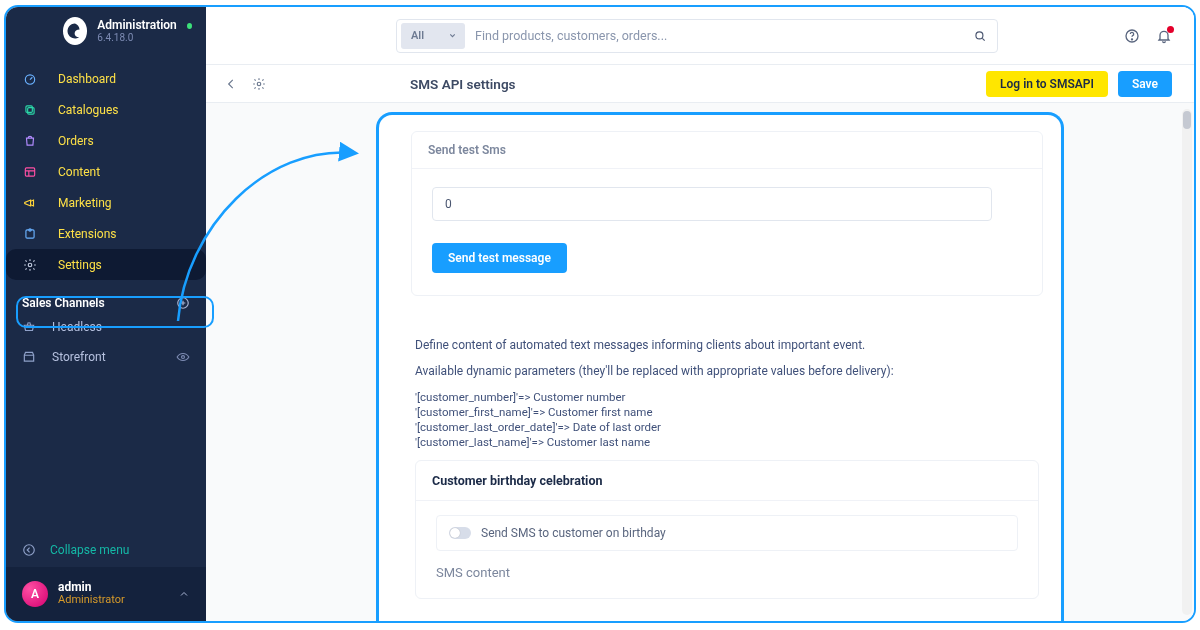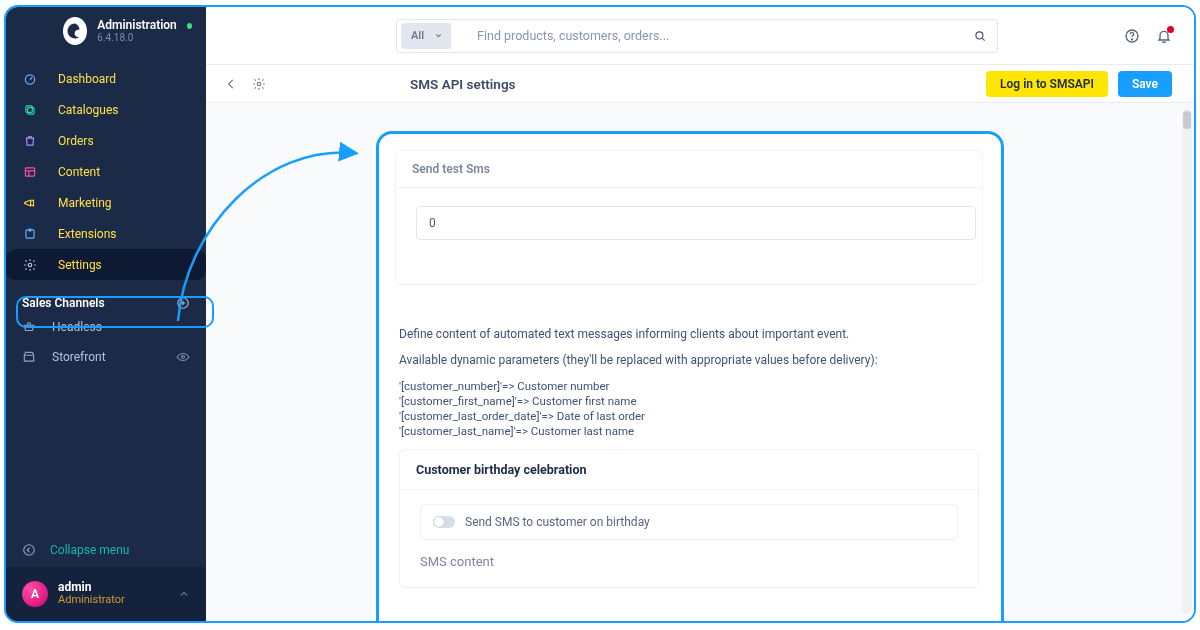--- a/index.html
+++ b/index.html
@@ -93,25 +93,25 @@
     display:flex; align-items:center; gap:12px;
     padding: 0 22px 0 0;
   }
   .search-wrap {
     margin-left: 190px;
     width: 602px; height: 34px;
     border:1px solid #e1e6ee; border-radius:4px;
     display:flex; align-items:center; background:#fff;
   }
   .chip-all {
-    margin: 4px 16px 4px 4px;
+    margin: 4px 0 4px 4px;
     height: 26px; padding: 0 8px 0 10px;
     background:#e2e6ef; color:#6d7a92; font-size:11px; font-weight:600;
     border-radius:3px;
-    display:flex; align-items:center; gap:10px;
+    display:flex; align-items:center; gap:24px;
     cursor:pointer;
   }
   .chip-all svg { display:block; }
   .search-input {
     flex:1; border:none; outline:none; font-size:12.5px;
     color:#333; padding: 0 10px; background:transparent;
   }
   .search-input::placeholder { color:#8a96ad; }
   .search-go {
     width: 34px; display:flex; align-items:center; justify-content:center;
@@ -148,26 +148,26 @@
   .scrollbar-track {
     position:absolute; right:2px; top:6px; bottom:6px; width:10px;
     background:#f1f1f1; border-radius:6px;
   }
   .scrollbar-thumb {
     position:absolute; left:1px; top:2px; width:8px; height:18px;
     background:#c5c9d2; border-radius:5px;
   }
 
   .panel {
-    position:absolute; left:170px; top:28px;
-    width:628px; bottom:0;
+    position:absolute; left:170px; top:9px;
+    width:688px; bottom:0;
     background:#fff;
     border:3px solid #189eff; border-top-left-radius:16px; border-top-right-radius:16px;
     border-bottom:none;
-    padding: 16px 18px 0 16px;
+    padding: 16px 18px 0 32px;
     overflow:hidden;
   }
 
   .card {
     border:1px solid #eef1f6; border-radius:6px;
     background:#fff;
     margin-bottom: 24px;
   }
   .card-head {
     font-size:12px; color:#7c879d; font-weight:600;
@@ -428,20 +428,21 @@
       </div>
 
       <div class="panel">
 
         <div class="card">
           <div class="card-head">Send test Sms</div>
           <div class="card-body">
             <div class="num-input">
               <input value="0" style="">
             </div>
+            <button class="btn-send">Send test message</button>
           </div>
         </div>
 
         <div class="info-block">
           <div class="info-line">Define content of automated text messages informing clients about important event.</div>
           <div class="info-sub">Available dynamic parameters (they'll be replaced with appropriate values before delivery):</div>
           <div class="param-block">
             <div class="param-line">'[customer_number]'=&gt; Customer number</div>
             <div class="param-line">'[customer_first_name]'=&gt; Customer first name</div>
             <div class="param-line">'[customer_last_order_date]'=&gt; Date of last order</div>

